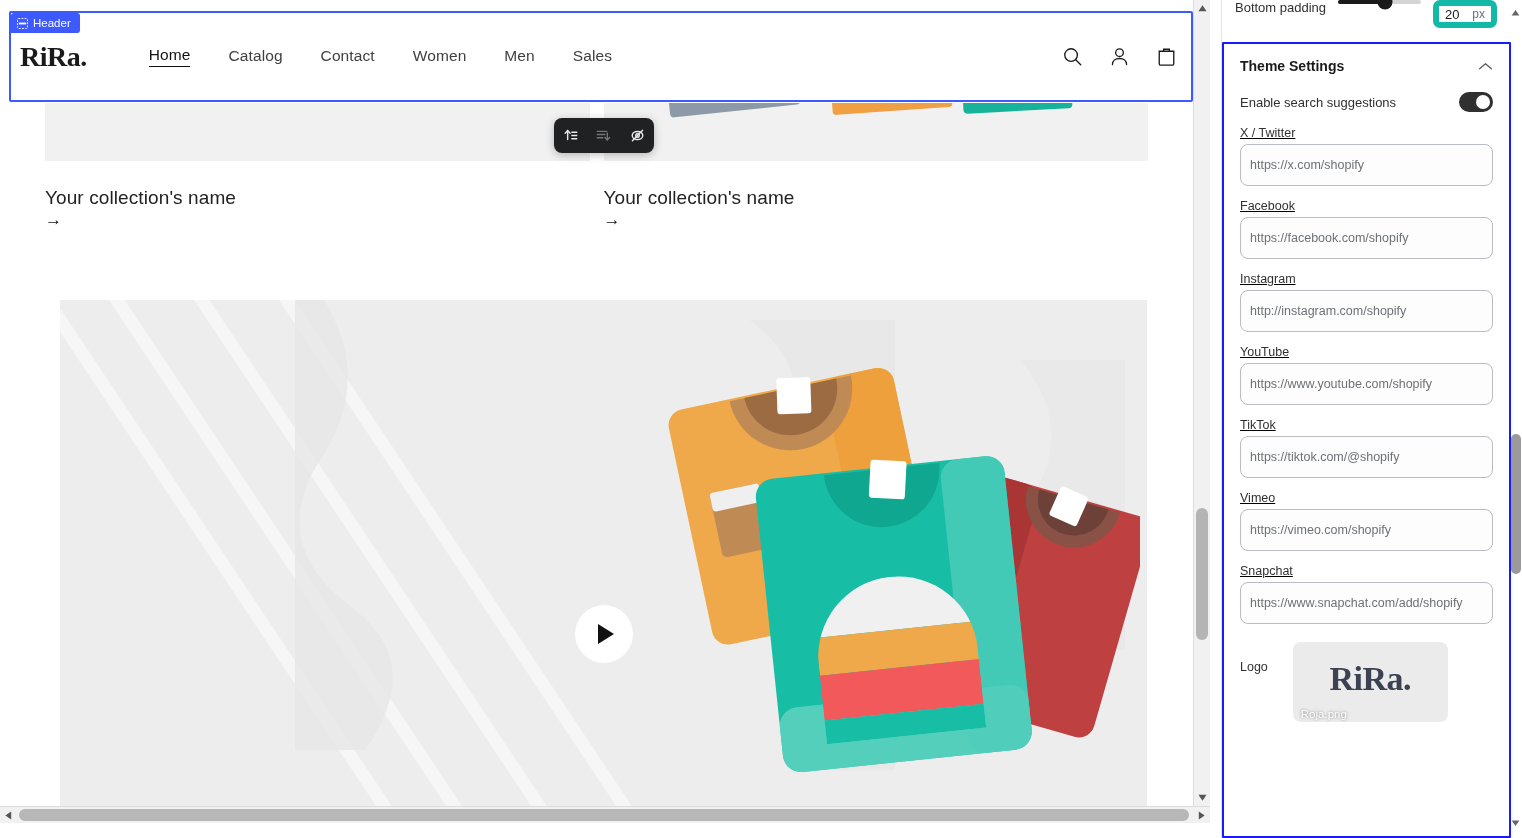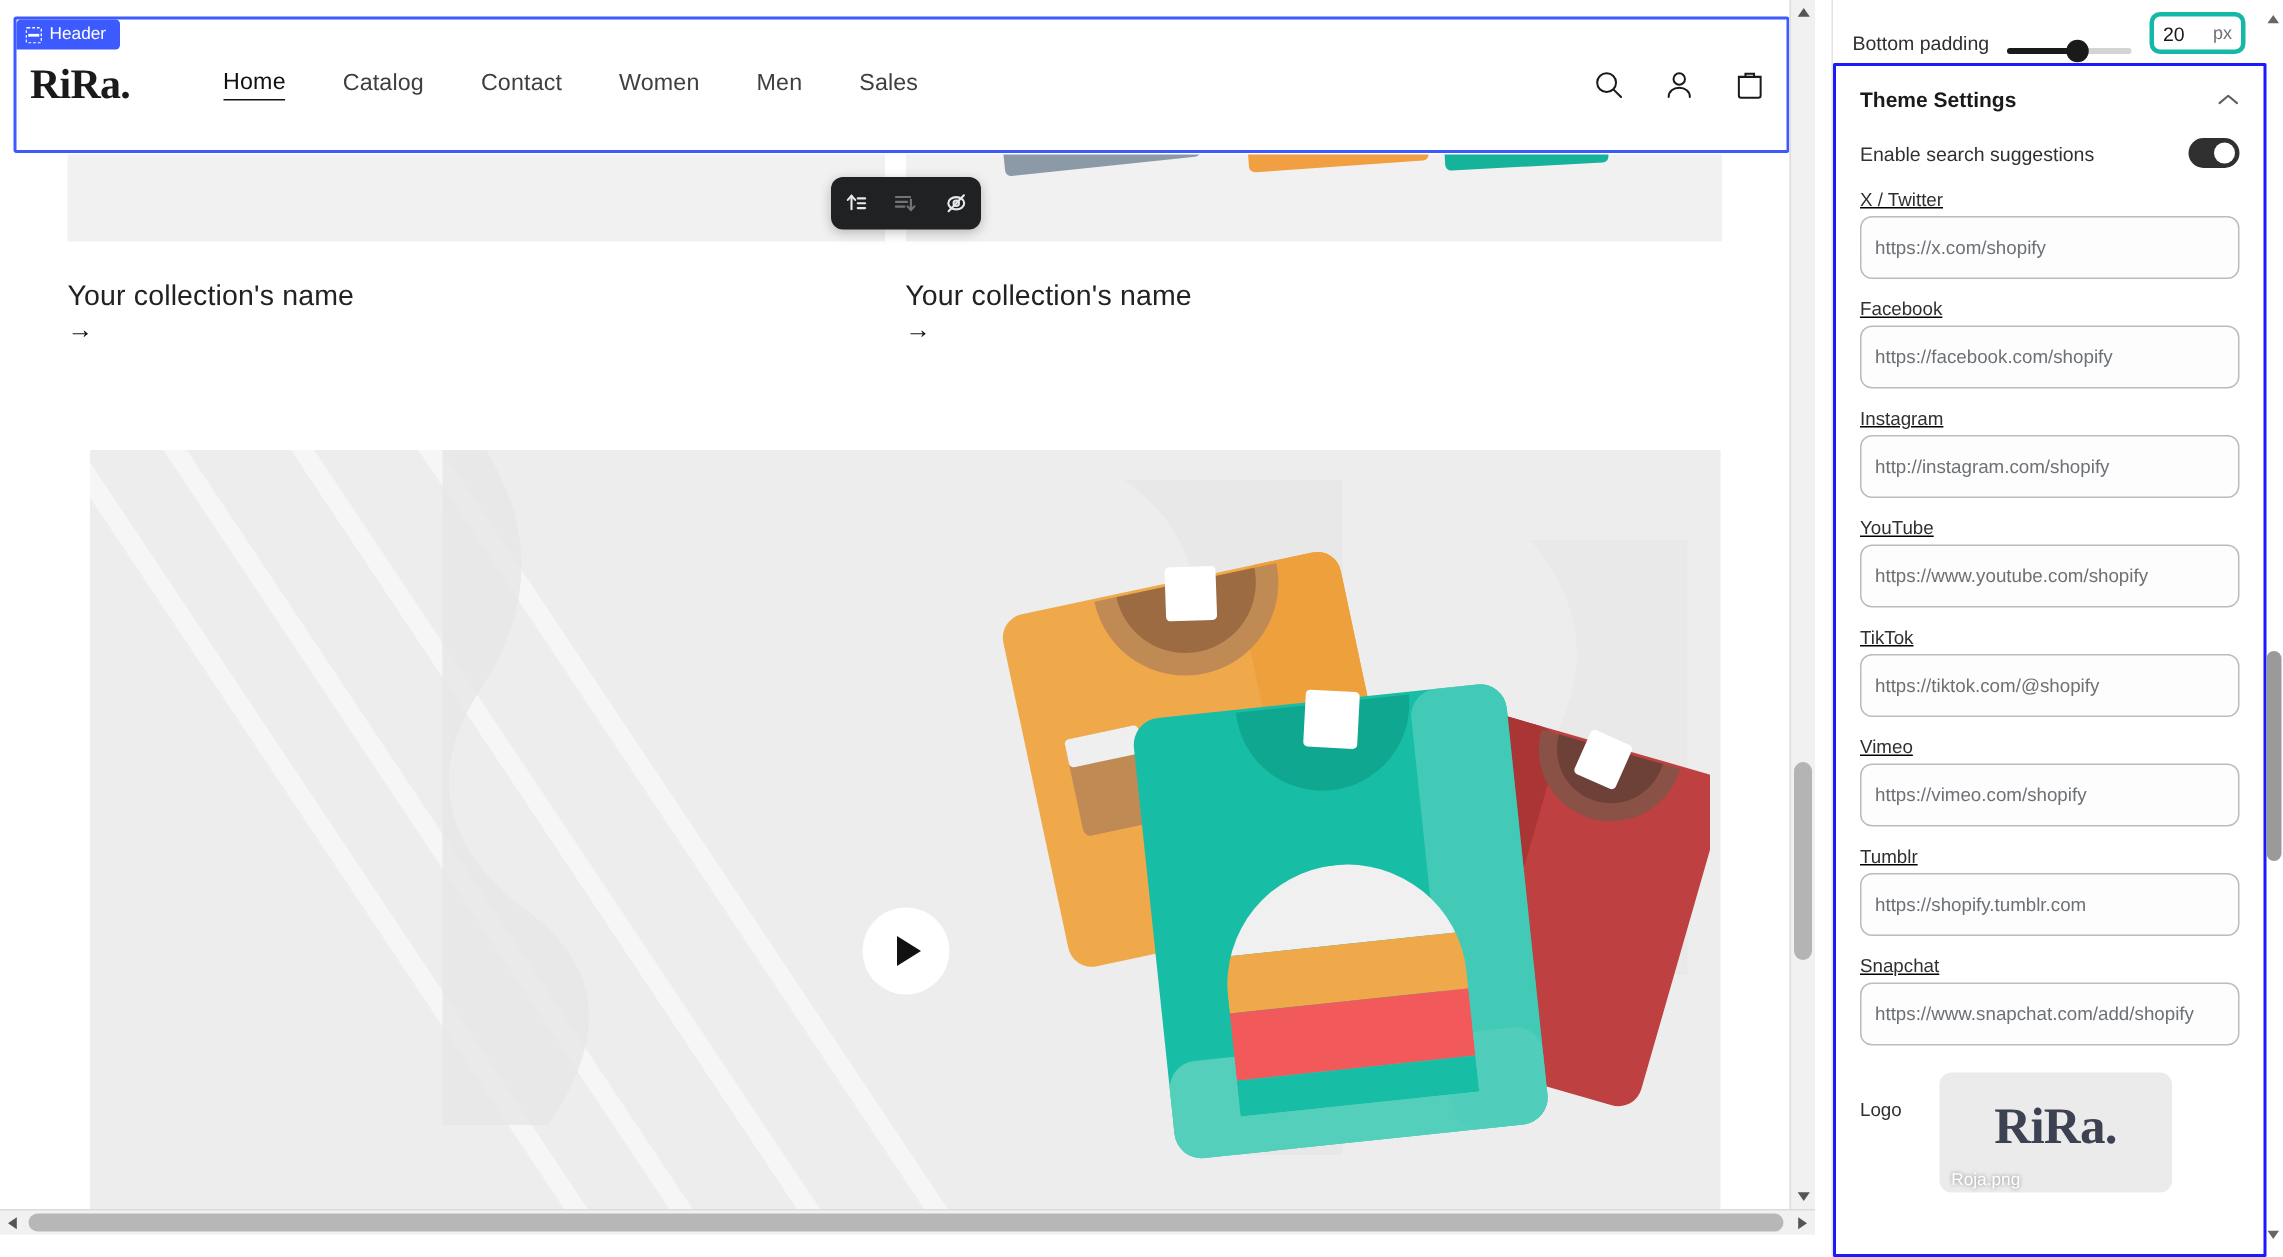--- a/index.html
+++ b/index.html
@@ -210,21 +210,21 @@
   
   .sidebar {
     position: absolute; left: 1221px; top: 0;
     width: 301px; height: 838px;
     background: #fff;
     border-left: 1px solid #e3e3e3;
   }
   .slider-row {
     position: absolute; left: 0; top: 0;
     width: 283px; height: 36px;
-    display: flex; align-items: flex-end;
+    display: flex; align-items: flex-start;
     padding: 0 8px 0 13px;
     gap: 12px;
     background: #fff;
   }
   .slider-label { font-size: 13px; color: #303030; white-space: nowrap; }
   .slider-track {
     position: relative;
     flex: 1; height: 4px;
     background: #d4d4d4;
     border-radius: 2px;
@@ -236,21 +236,21 @@
     width: 56%; background: #1a1a1a; border-radius: 2px;
   }
   .slider-knob {
     position: absolute; left: 56%; top: 50%;
     width: 15px; height: 15px; border-radius: 50%;
     background: #1a1a1a;
     transform: translate(-50%, -50%);
   }
   .num-field {
     width: 64px; height: 28px;
-    border: 3px solid #14b8a6;
+    border: 6px solid #14b8a6;
     border-radius: 7px;
     display: flex; align-items: center;
     padding: 0 6px;
     background: #fff;
   }
   .num-val { font-size: 13px; color: #1a1a1a; flex: 1; }
   .num-unit { font-size: 12px; color: #6b7177; }
 
   
   .settings-panel {
@@ -592,24 +592,20 @@
         </div>
         <div class="field-group">
           <div class="field-label">TikTok</div>
           <input class="text-input" type="text" placeholder="https://tiktok.com/@shopify" style="">
         </div>
         <div class="field-group">
           <div class="field-label">Vimeo</div>
           <input class="text-input" type="text" placeholder="https://vimeo.com/shopify" style="">
         </div>
         <div class="field-group">
-          <div class="field-label">Tumblr</div>
-          <input class="text-input" type="text" placeholder="https://shopify.tumblr.com" style="">
-        </div>
-        <div class="field-group">
           <div class="field-label">Snapchat</div>
           <input class="text-input" type="text" placeholder="https://www.snapchat.com/add/shopify" style="">
         </div>
 
         <div class="logo-row">
           <span class="logo-lbl">Logo</span>
           <div class="logo-thumb">
             <span class="mark">RiRa.</span>
             <span class="fname">Roja.png</span>
           </div>

